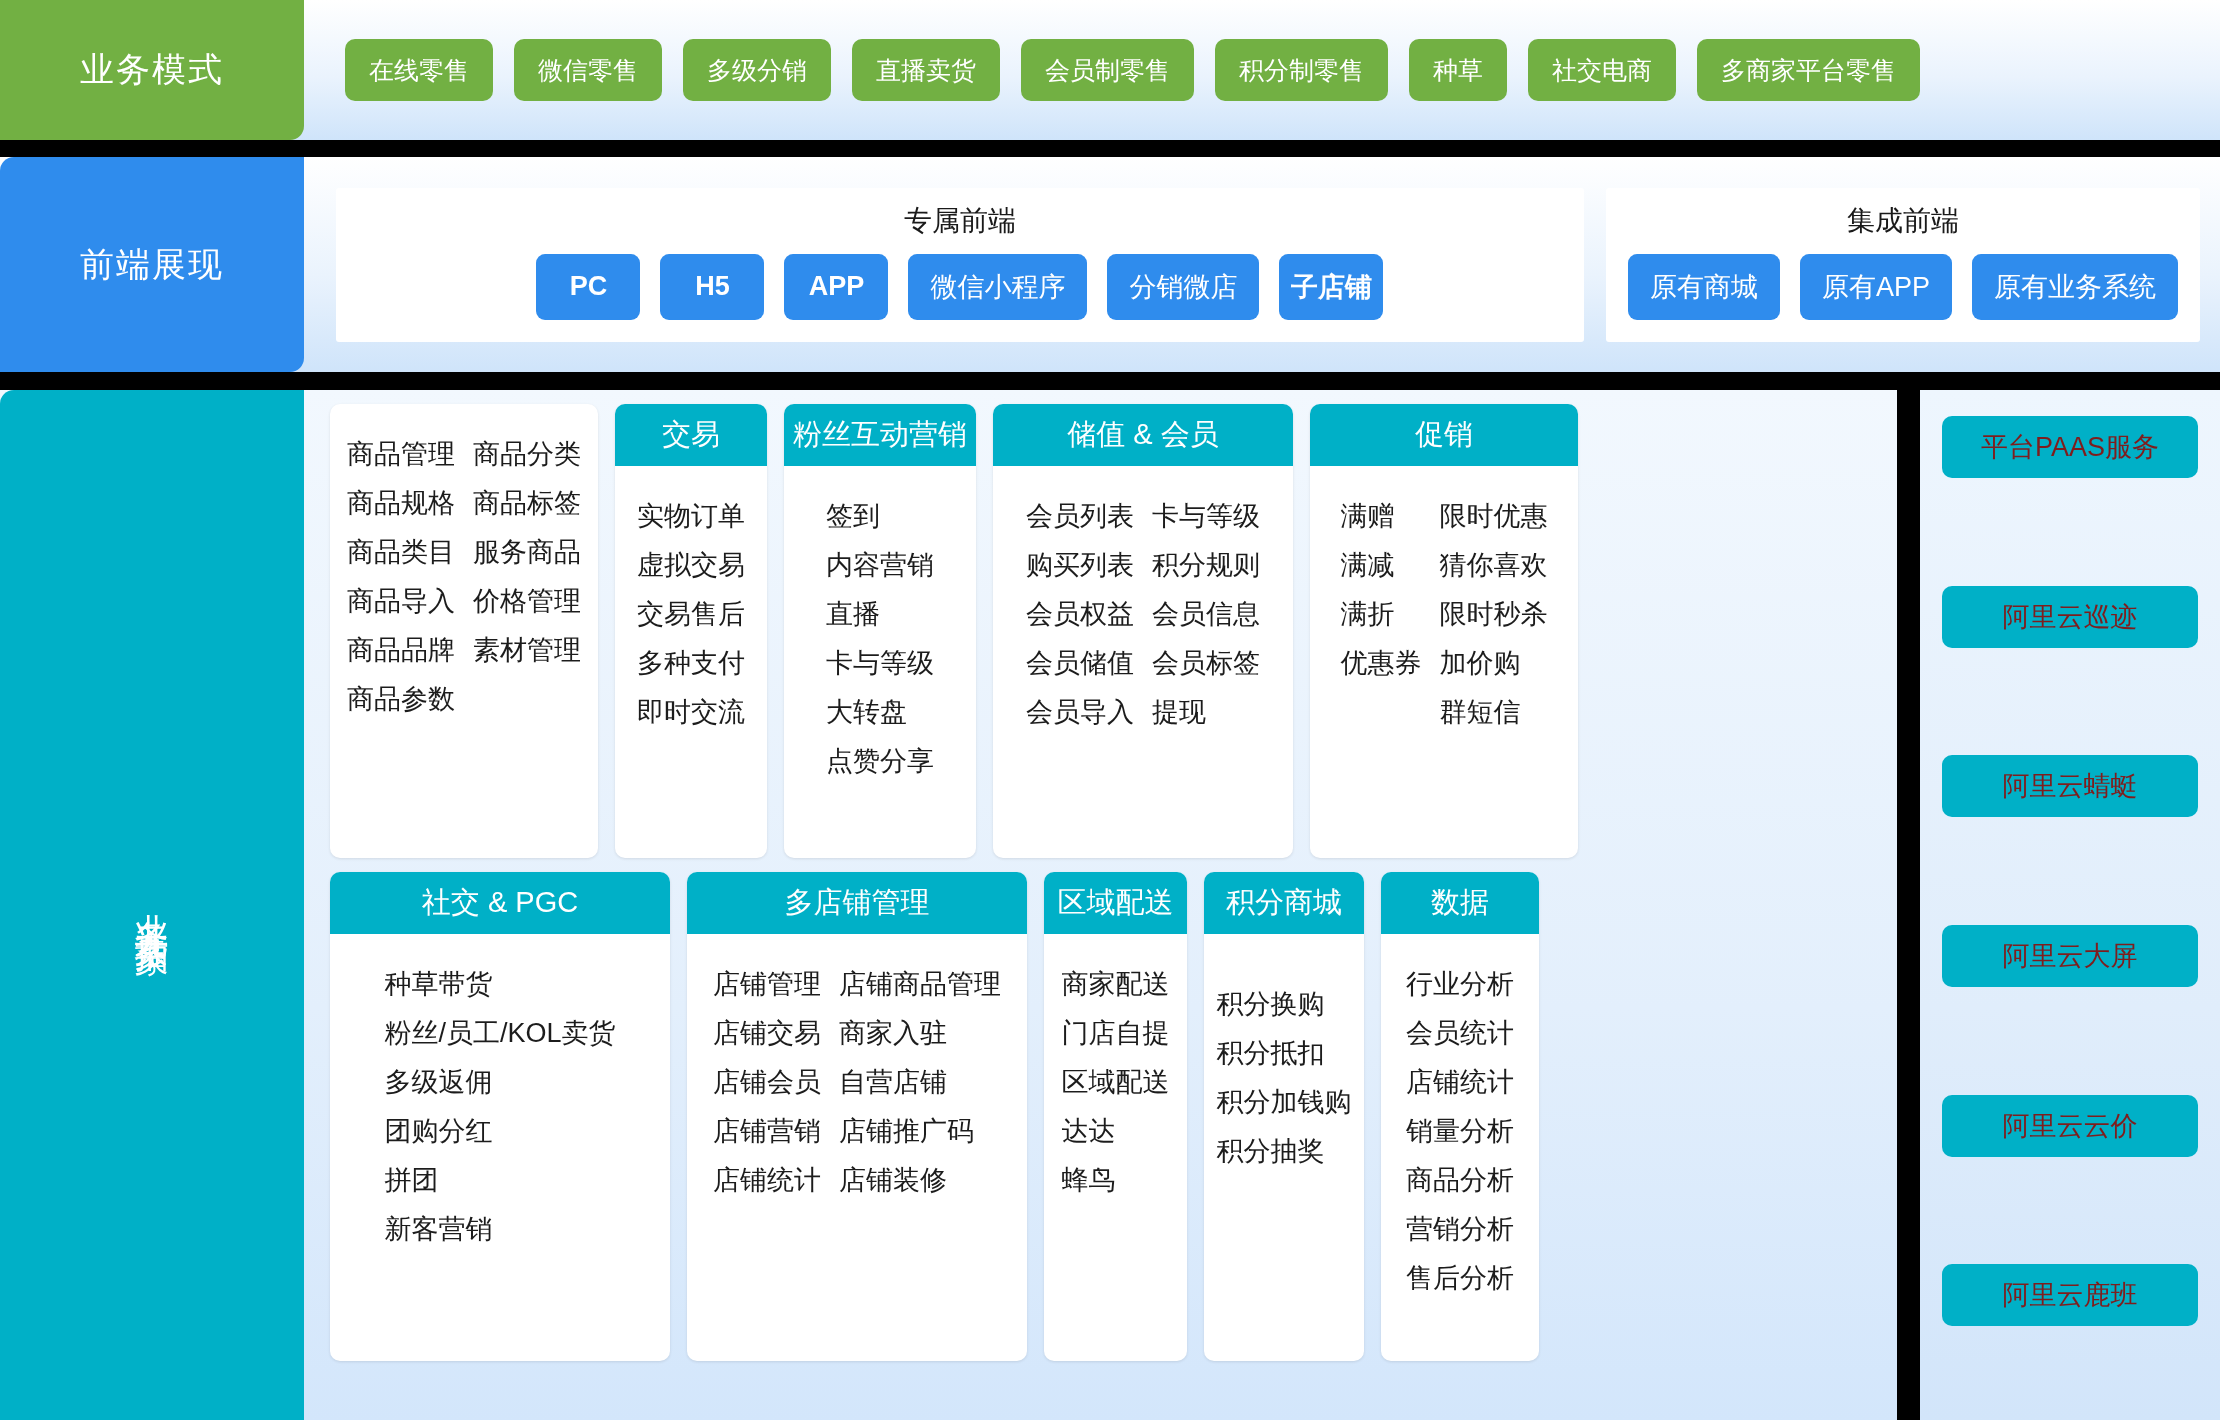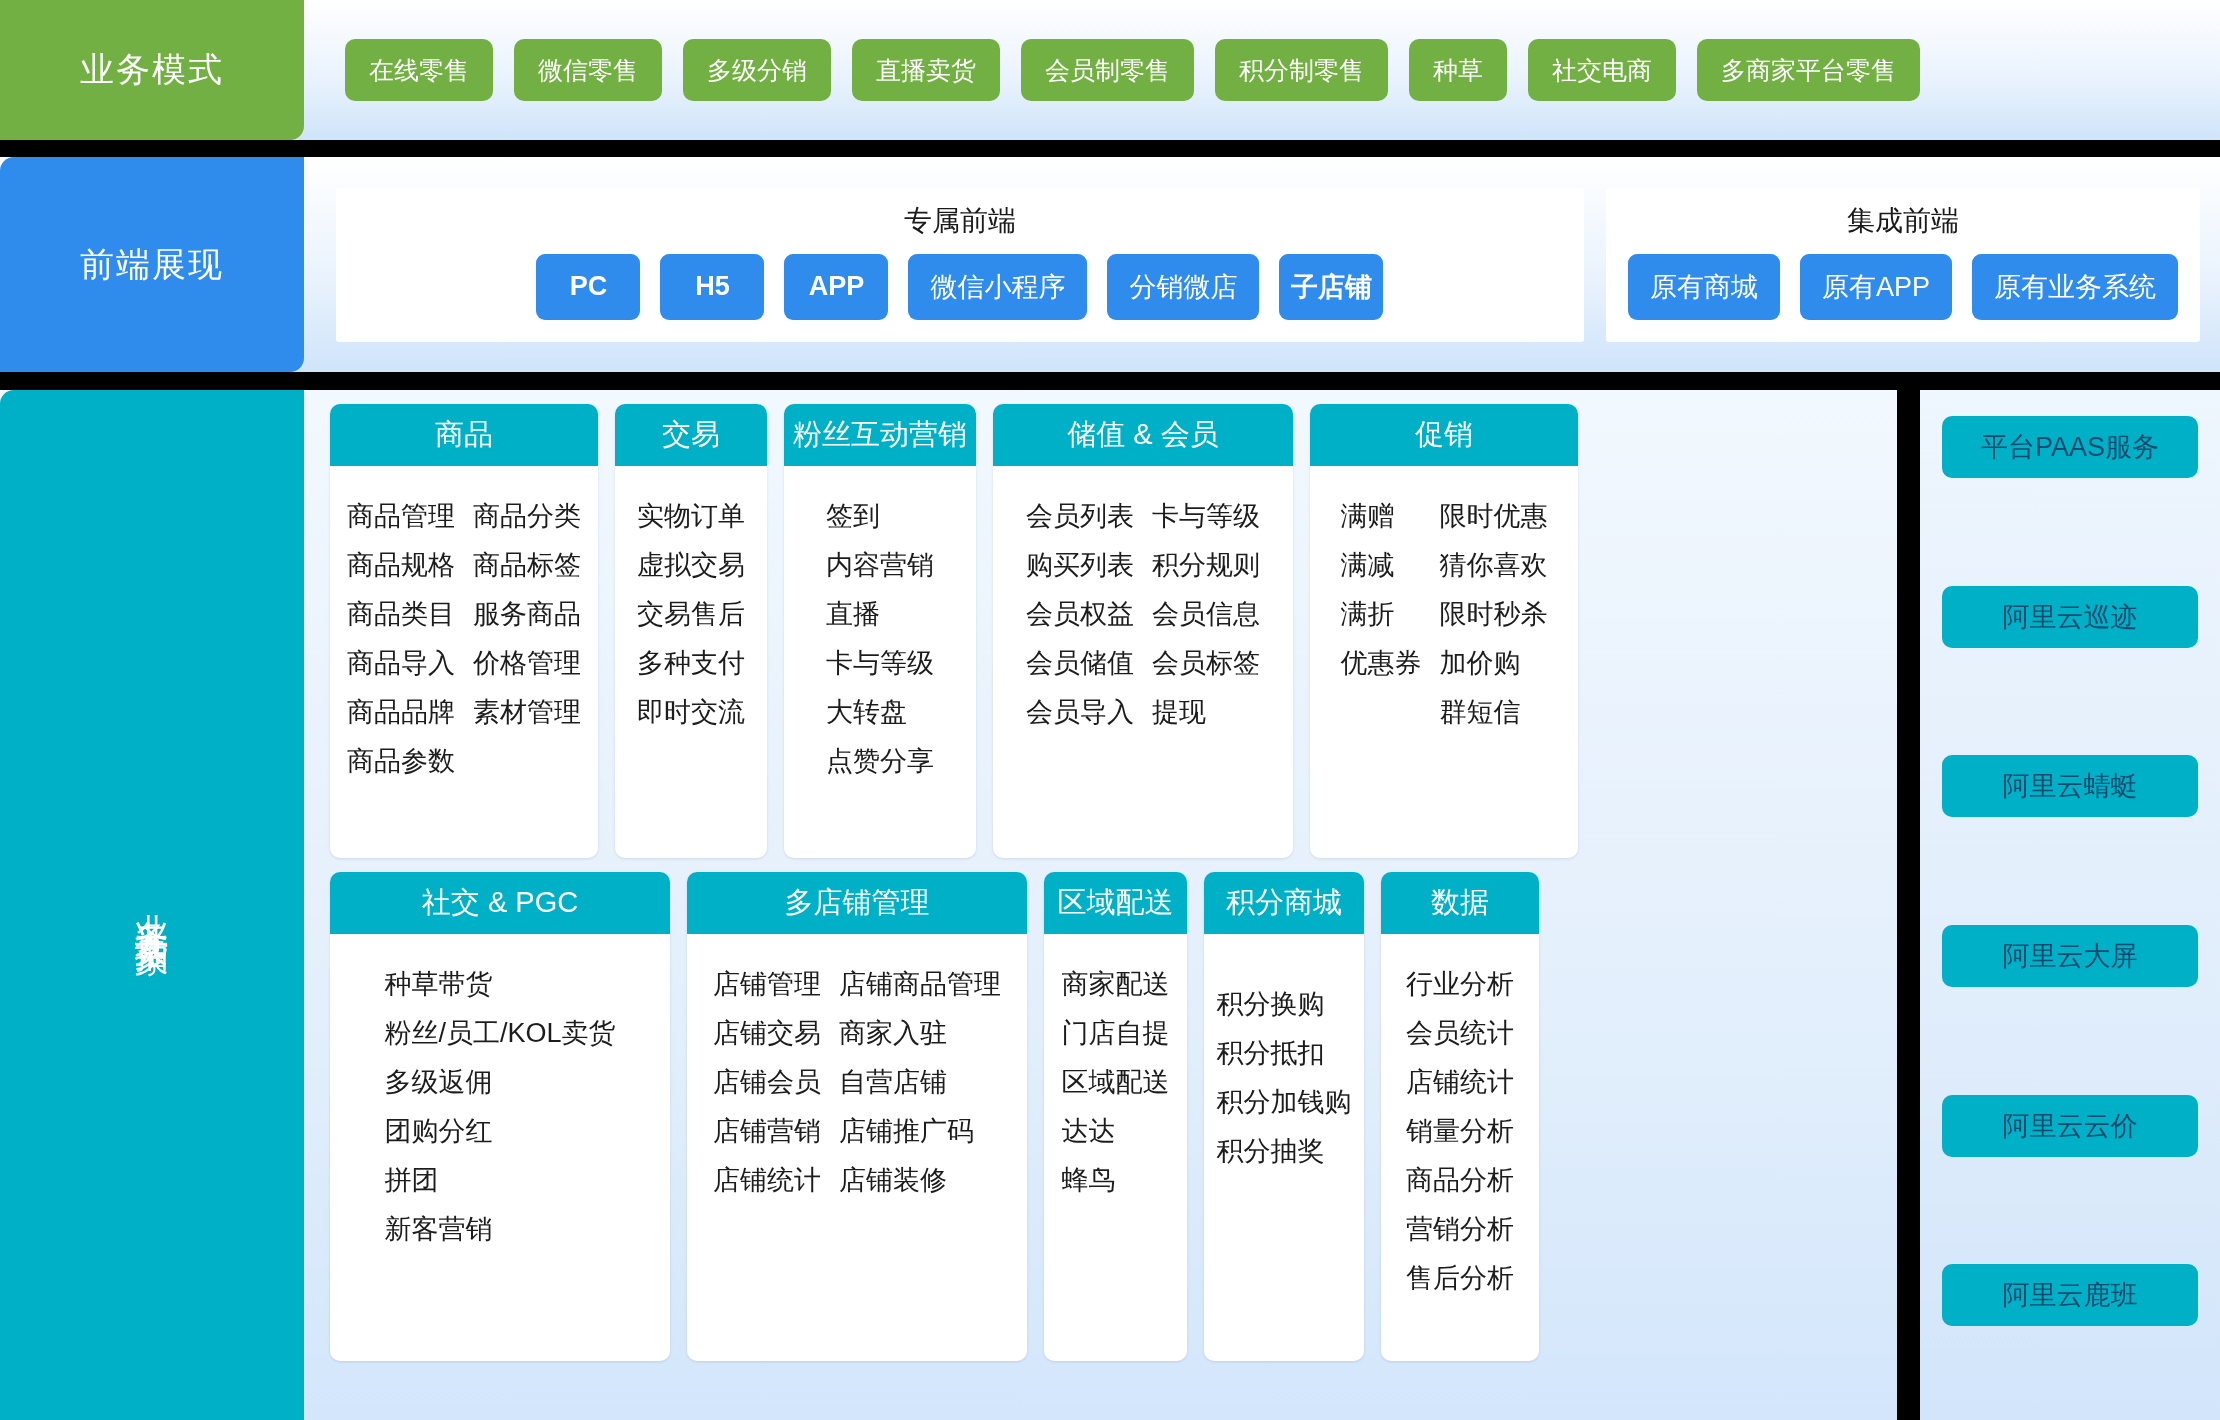--- a/index.html
+++ b/index.html
@@ -70,21 +70,21 @@
   }
   .main-area { flex:1; position:relative; padding:14px 0 0 26px; }
   .right-rail {
     position:absolute; right:0; top:0; width:300px; height:1030px;
     background:linear-gradient(180deg,#eef6fe 0%,#e0edfb 60%,#d2e5fa 100%);
     padding:12px 22px 0 22px; display:flex; flex-direction:column; gap:0;
   }
   .divider-v { position:absolute; right:300px; top:0; width:23px; height:1030px; background:#000; }
 
   .rail-pill {
-    background:#00b0c7; color:#0c4a6e; border-radius:10px; height:62px;
+    background:#00b0c7; color:#7f1d1d; border-radius:10px; height:62px;
     display:flex; align-items:center; justify-content:center;
     font-size:27px; margin-top:0; white-space:nowrap;
   }
   .rail-slot { height:calc(1030px/6); display:flex; align-items:flex-start; padding-top:14px; }
   .rail-slot > .rail-pill { width:100%; }
 
   
   .cards-top { display:flex; gap:17px; align-items:flex-start; }
   .cards-bot { display:flex; gap:17px; align-items:flex-start; margin-top:14px; }
   .card {
@@ -170,21 +170,20 @@
         </div>
       </div>
   </div>
   <div class="divider-h div2"></div>
 
   <div class="row3">
     <div class="label-teal">业务元素抽象</div>
     <div class="main-area">
       <div class="cards-top">
           <div class="card w-shangpin h-top">
-            <div class="card-head">商品</div>
             <div class="card-body">
               <div class="col">
                 <div class="item">商品管理</div>
                 <div class="item">商品规格</div>
                 <div class="item">商品类目</div>
                 <div class="item">商品导入</div>
                 <div class="item">商品品牌</div>
                 <div class="item">商品参数</div>
               </div>
               <div class="col">

